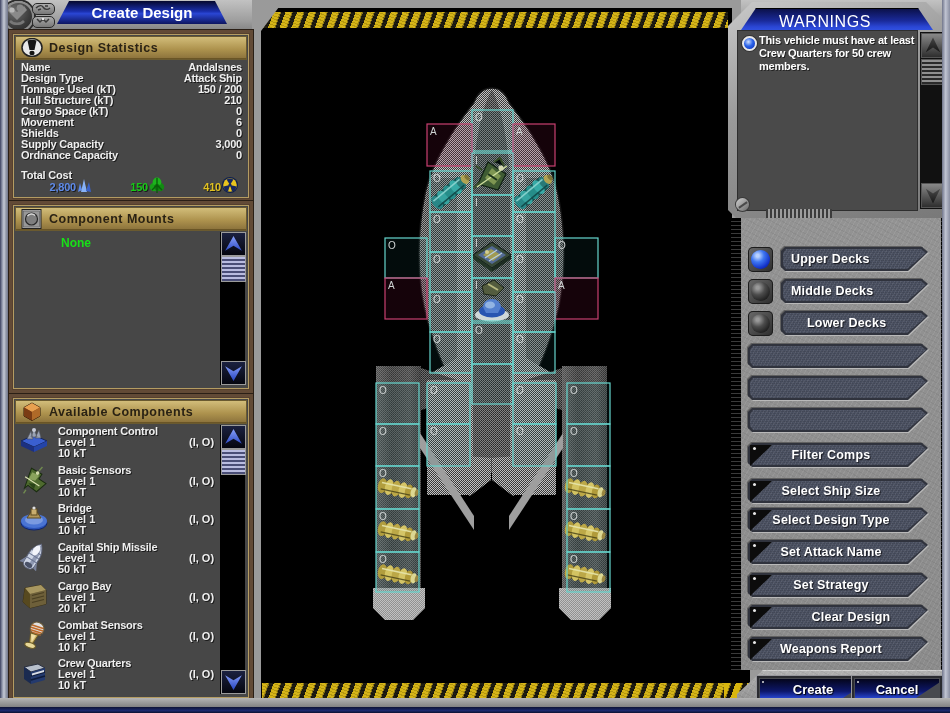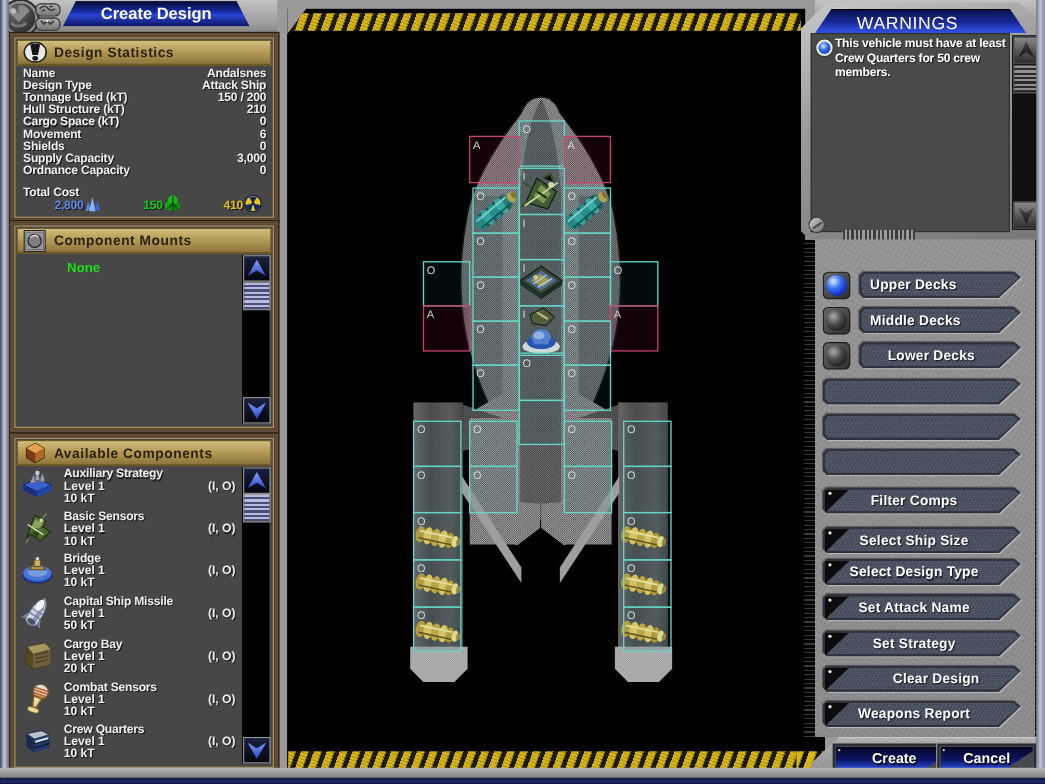--- a/index.html
+++ b/index.html
@@ -406,21 +406,21 @@
       <div class="citem" style="top:1px;">
         <svg style="position:absolute;left:3px;top:2px;" width="30" height="28" viewBox="0 0 30 28">
           <g>
             <path d="M15,20 L28,14 L15,8 L2,14 Z" fill="#3a5fd0" stroke="#14245c"></path>
             <path d="M2,14 L15,20 L15,25 L2,19 Z" fill="#1c3080"></path>
             <path d="M28,14 L15,20 L15,25 L28,19 Z" fill="#2444a8"></path>
             <path d="M8,12 L12,4 L14,12 Z M16,11 L20,3 L22,11 Z M12,10 L15,2 L18,10 Z" fill="#9aa2b2" stroke="#4a4f5c" stroke-width="0.6"></path>
             <circle cx="15" cy="3" r="2" fill="#c8ccd8"></circle>
           </g>
         </svg>
-        <span class="t1">Auxiliary Strategy</span>
+        <span class="t1">Component Control</span>
         <span class="t2">Level 1</span>
         <span class="io">(I, O)</span>
         <span class="t3">10 kT</span>
       </div>
       <div class="citem" style="top:39.7px;">
         <svg style="position:absolute;left:3px;top:2px;" width="30" height="28" viewBox="0 0 30 28">
           <g transform="rotate(-12 15 14)">
             <path d="M15,2 L24,10 L20,14 L26,20 L15,26 L8,18 L4,20 L10,10 Z" fill="#4e6a2e" stroke="#1a2c10"></path>
             <path d="M15,6 L21,11 L16,15 L10,12 Z" fill="#8aa35c"></path>
             <path d="M9,16 L16,18 L13,23 Z" fill="#2a4418"></path>

